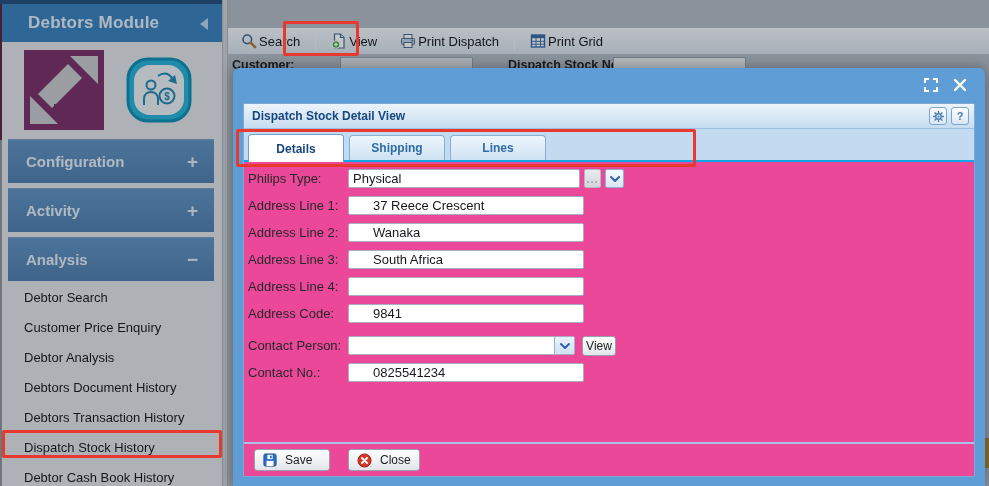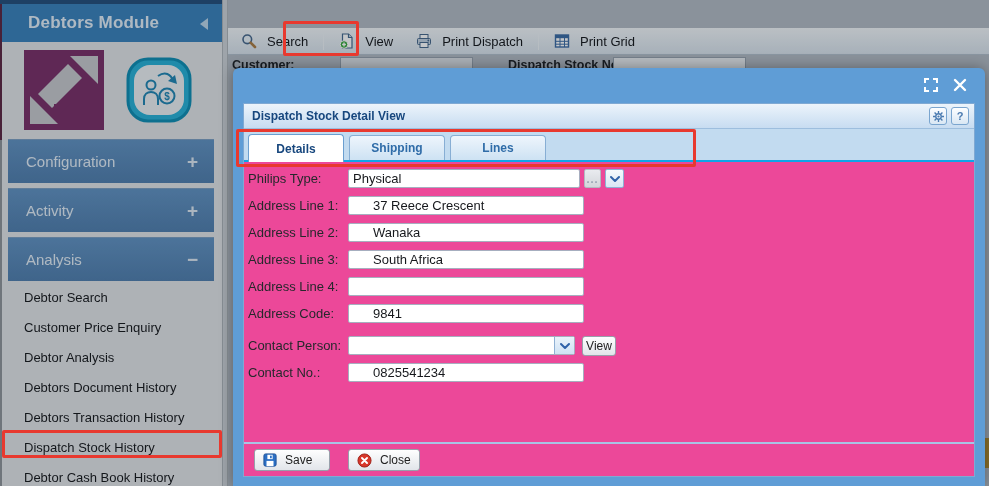--- a/index.html
+++ b/index.html
@@ -16,37 +16,37 @@
   .sb-header .title { color:#e3eef8; font-size:17px; font-weight:600; letter-spacing:.2px; }
   .sb-collapse { position:absolute; right:14px; top:14px; width:0; height:0;
     border-right:8px solid #bcd6ea; border-top:6px solid transparent; border-bottom:6px solid transparent; }
   .sb-leftstrip { position:absolute; left:0; top:4px; width:2px; height:482px;
     background:linear-gradient(to bottom,#5d2742 0,#5d2742 136px,#90959a 136px); }
   .sb-logos { position:absolute; left:24px; top:50px; display:flex; align-items:center; gap:22px; }
   .sb-sections { position:absolute; left:8px; top:139px; width:206px; }
   .sb-section { height:44px; margin-bottom:5px; background:linear-gradient(#6293c3,#517fae);
     border-top:1px solid rgba(255,255,255,.25);
     display:flex; align-items:center; justify-content:space-between; padding:0 16px 0 18px; cursor:pointer; }
-  .sb-section .lbl { color:#e4eef7; font-weight:normal; font-size:15px; }
+  .sb-section .lbl { color:#e4eef7; font-weight:bold; font-size:15px; }
   .sb-section .tgl { color:#dfe9f3; font-weight:bold; font-size:19px; }
   .sb-items { position:absolute; left:0; top:283px; width:100%; }
   .sb-item { height:30px; line-height:30px; padding-left:24px; font-size:13px; color:#17191c; cursor:pointer; }
   
   #splitter { position:absolute; left:222px; top:0; width:6px; height:486px; background:#ced3d8;
     border-left:1px solid #aeb4ba; border-right:1px solid #aeb4ba; }
   
   #main { position:absolute; left:228px; top:0; right:0; height:486px; background:#b3bbc4; }
   .main-titlebar { position:absolute; left:0; top:0; width:100%; height:28px;
     background:linear-gradient(#c6d3e0,#aebfce); border-top:2px solid #7d8c9b; border-bottom:1px solid #8c9bab;
     display:flex; align-items:center; padding-left:5px; }
   .main-titlebar .t { font-size:13.5px; font-weight:bold; color:#12375e; }
   .main-toolbar { position:absolute; left:0; top:28px; width:100%; height:27px;
     background:linear-gradient(#f3f7fa,#d9e3ec); border-bottom:1px solid #b2bfcb;
     display:flex; align-items:center; padding-left:5px; gap:7px; }
-  .tb-btn { display:flex; align-items:center; gap:10px; padding:2px 7px; font-size:13px; color:#16181c;
+  .tb-btn { display:flex; align-items:center; gap:2px; padding:2px 7px; font-size:13px; color:#16181c;
     border:1px solid transparent; border-radius:2px; cursor:pointer;justify-content:space-between; }
   .tb-sep { width:1px; height:18px; background:#a9b6c2; border-right:1px solid #eef3f7; }
   .bg-formrow { position:absolute; left:0; top:55px; width:100%; height:14px; overflow:hidden; }
   .bg-formrow .flabel { position:absolute; top:3px; font-size:12.5px; font-weight:600; color:#1d2126; }
   .bg-formrow .fbox { position:absolute; top:2px; height:18px; background:#dde2e8; border:1px solid #98a2ae; }
   .gold-sliver { position:absolute; right:0; top:438px; width:4px; height:30px; background:#b08c2e; }
   
   #overlay { position:absolute; inset:0; background:rgba(10,16,26,.24); z-index:5; }
   
   #modal { position:absolute; left:233px; top:68px; width:752px; height:418px; z-index:10;

